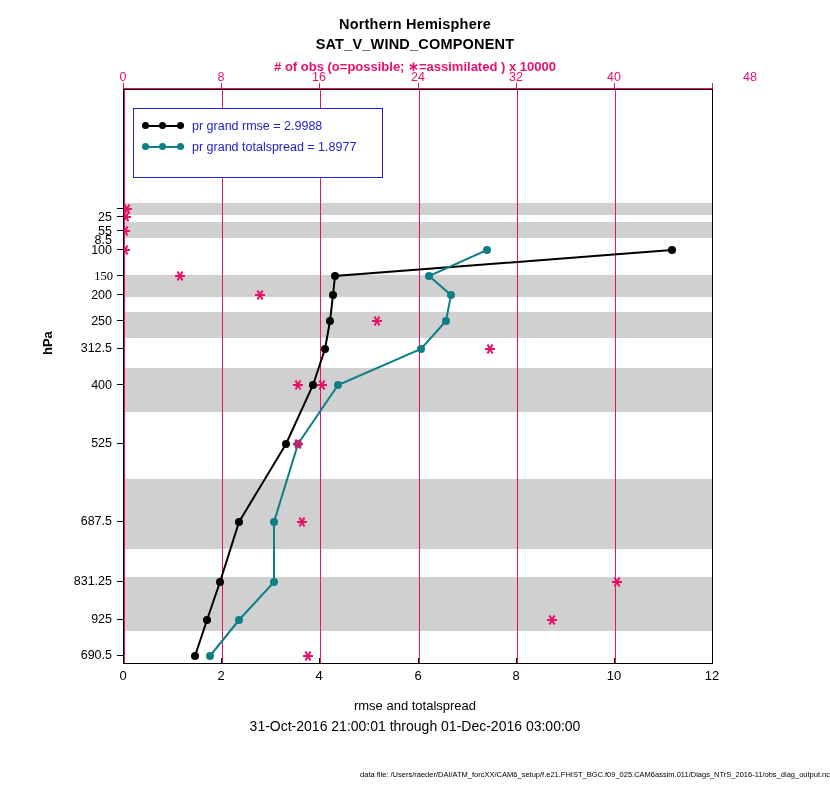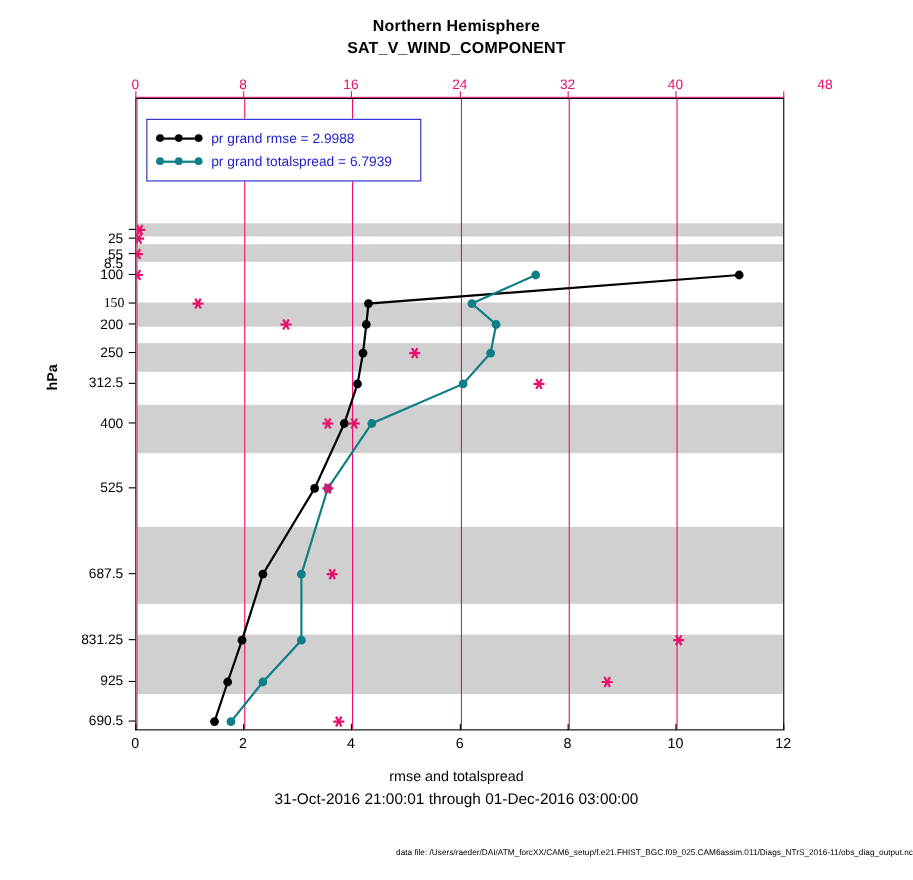--- a/index.html
+++ b/index.html
@@ -65,40 +65,41 @@
   }
   .tick-mark-top{position:absolute;width:1px;height:6px;background:#e8106b;top:83px;}
   .tick-mark-bot{position:absolute;width:1px;height:6px;background:#000;top:658px;}
   .tick-mark-left{position:absolute;width:6px;height:1px;background:#000;left:117px;}
   .axis-top-line{position:absolute;left:123px;top:88px;width:590px;height:1px;background:#e8106b;}
 
   
   .legend{
     position:absolute;left:133px;top:108px;width:250px;
     border:1px solid #2222cc;background:#fff;
-    padding:6px 10px 7px 8px;
+    padding:6px 10px 20px 8px;
     box-sizing:border-box;
     text-align:center;
   }
   .legend-row{display:flex;align-items:center;height:21px;}
   .legend-swatch{width:42px;height:14px;position:relative;margin-right:8px;flex:0 0 auto;}
   .legend-swatch .lseg{position:absolute;left:0;top:6px;width:42px;height:2px;}
   .legend-swatch .ldot{position:absolute;top:3.5px;width:7px;height:7px;border-radius:50%;}
   .legend-text{font-size:12.5px;color:#2222cc;white-space:nowrap;}
 </style>
 </head>
 <body>
 
 <div class="chart-root">
 
   <div class="title-block">
     <div class="title-line">Northern Hemisphere</div>
     <div class="title-line">SAT_V_WIND_COMPONENT</div>
   </div>
 
+  <div class="top-axis-label"># of obs (o=possible; ∗=assimilated ) x 10000</div>
 
   <div class="axis-top-line"></div>
 
   <div class="ylabel">hPa</div>
 
   <div class="plot">
 
     <div class="band" style="top:113px;height:12px;"></div>
     <div class="band" style="top:132px;height:16px;"></div>
     <div class="band" style="top:185px;height:22px;"></div>
@@ -236,21 +237,21 @@
       </span>
       <span class="legend-text">pr grand rmse = 2.9988</span>
     </div>
     <div class="legend-row">
       <span class="legend-swatch">
         <span class="lseg" style="background:#0e7f87;"></span>
         <span class="ldot" style="background:#0e7f87;left:0px;"></span>
         <span class="ldot" style="background:#0e7f87;left:17px;"></span>
         <span class="ldot" style="background:#0e7f87;left:35px;"></span>
       </span>
-      <span class="legend-text">pr grand totalspread = 6.7939</span>
+      <span class="legend-text">pr grand totalspread = 1.8977</span>
     </div>
   </div>
 
   <div class="tick-mark-top" style="left:123px;"></div>
   <div class="tick-mark-top" style="left:221px;"></div>
   <div class="tick-mark-top" style="left:319px;"></div>
   <div class="tick-mark-top" style="left:418px;"></div>
   <div class="tick-mark-top" style="left:516px;"></div>
   <div class="tick-mark-top" style="left:614px;"></div>
   <div class="tick-mark-top" style="left:712px;"></div>

